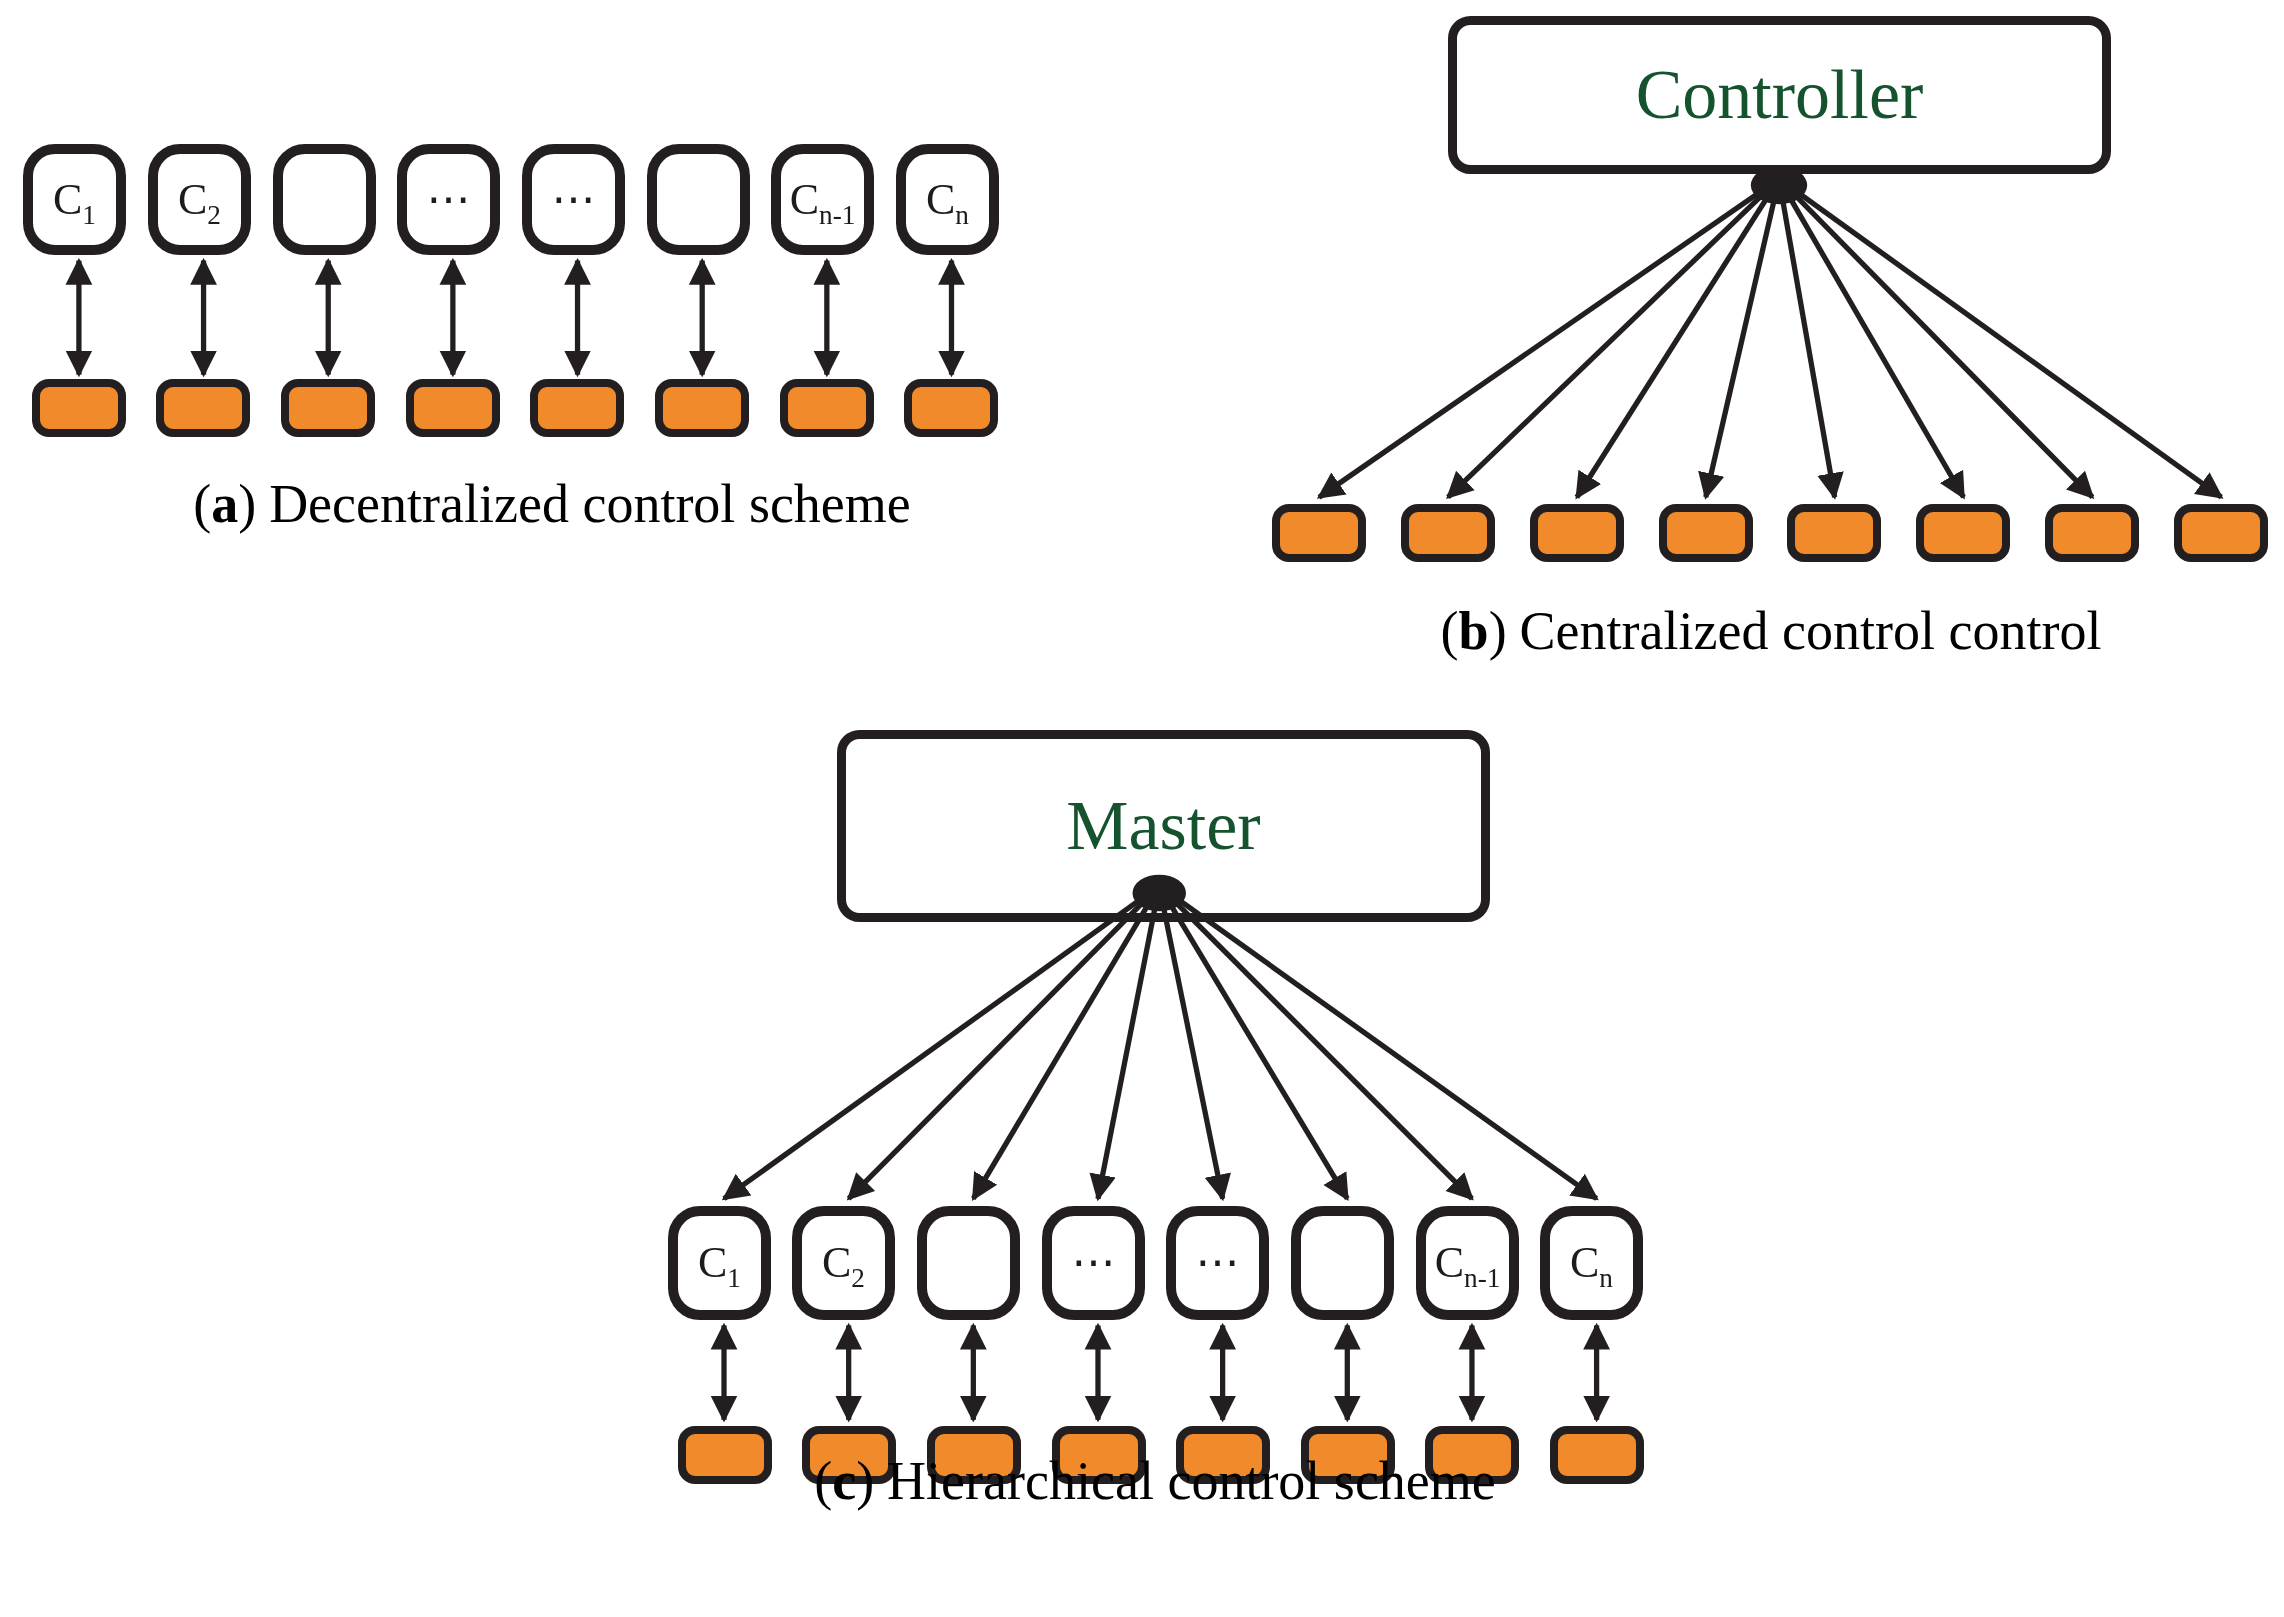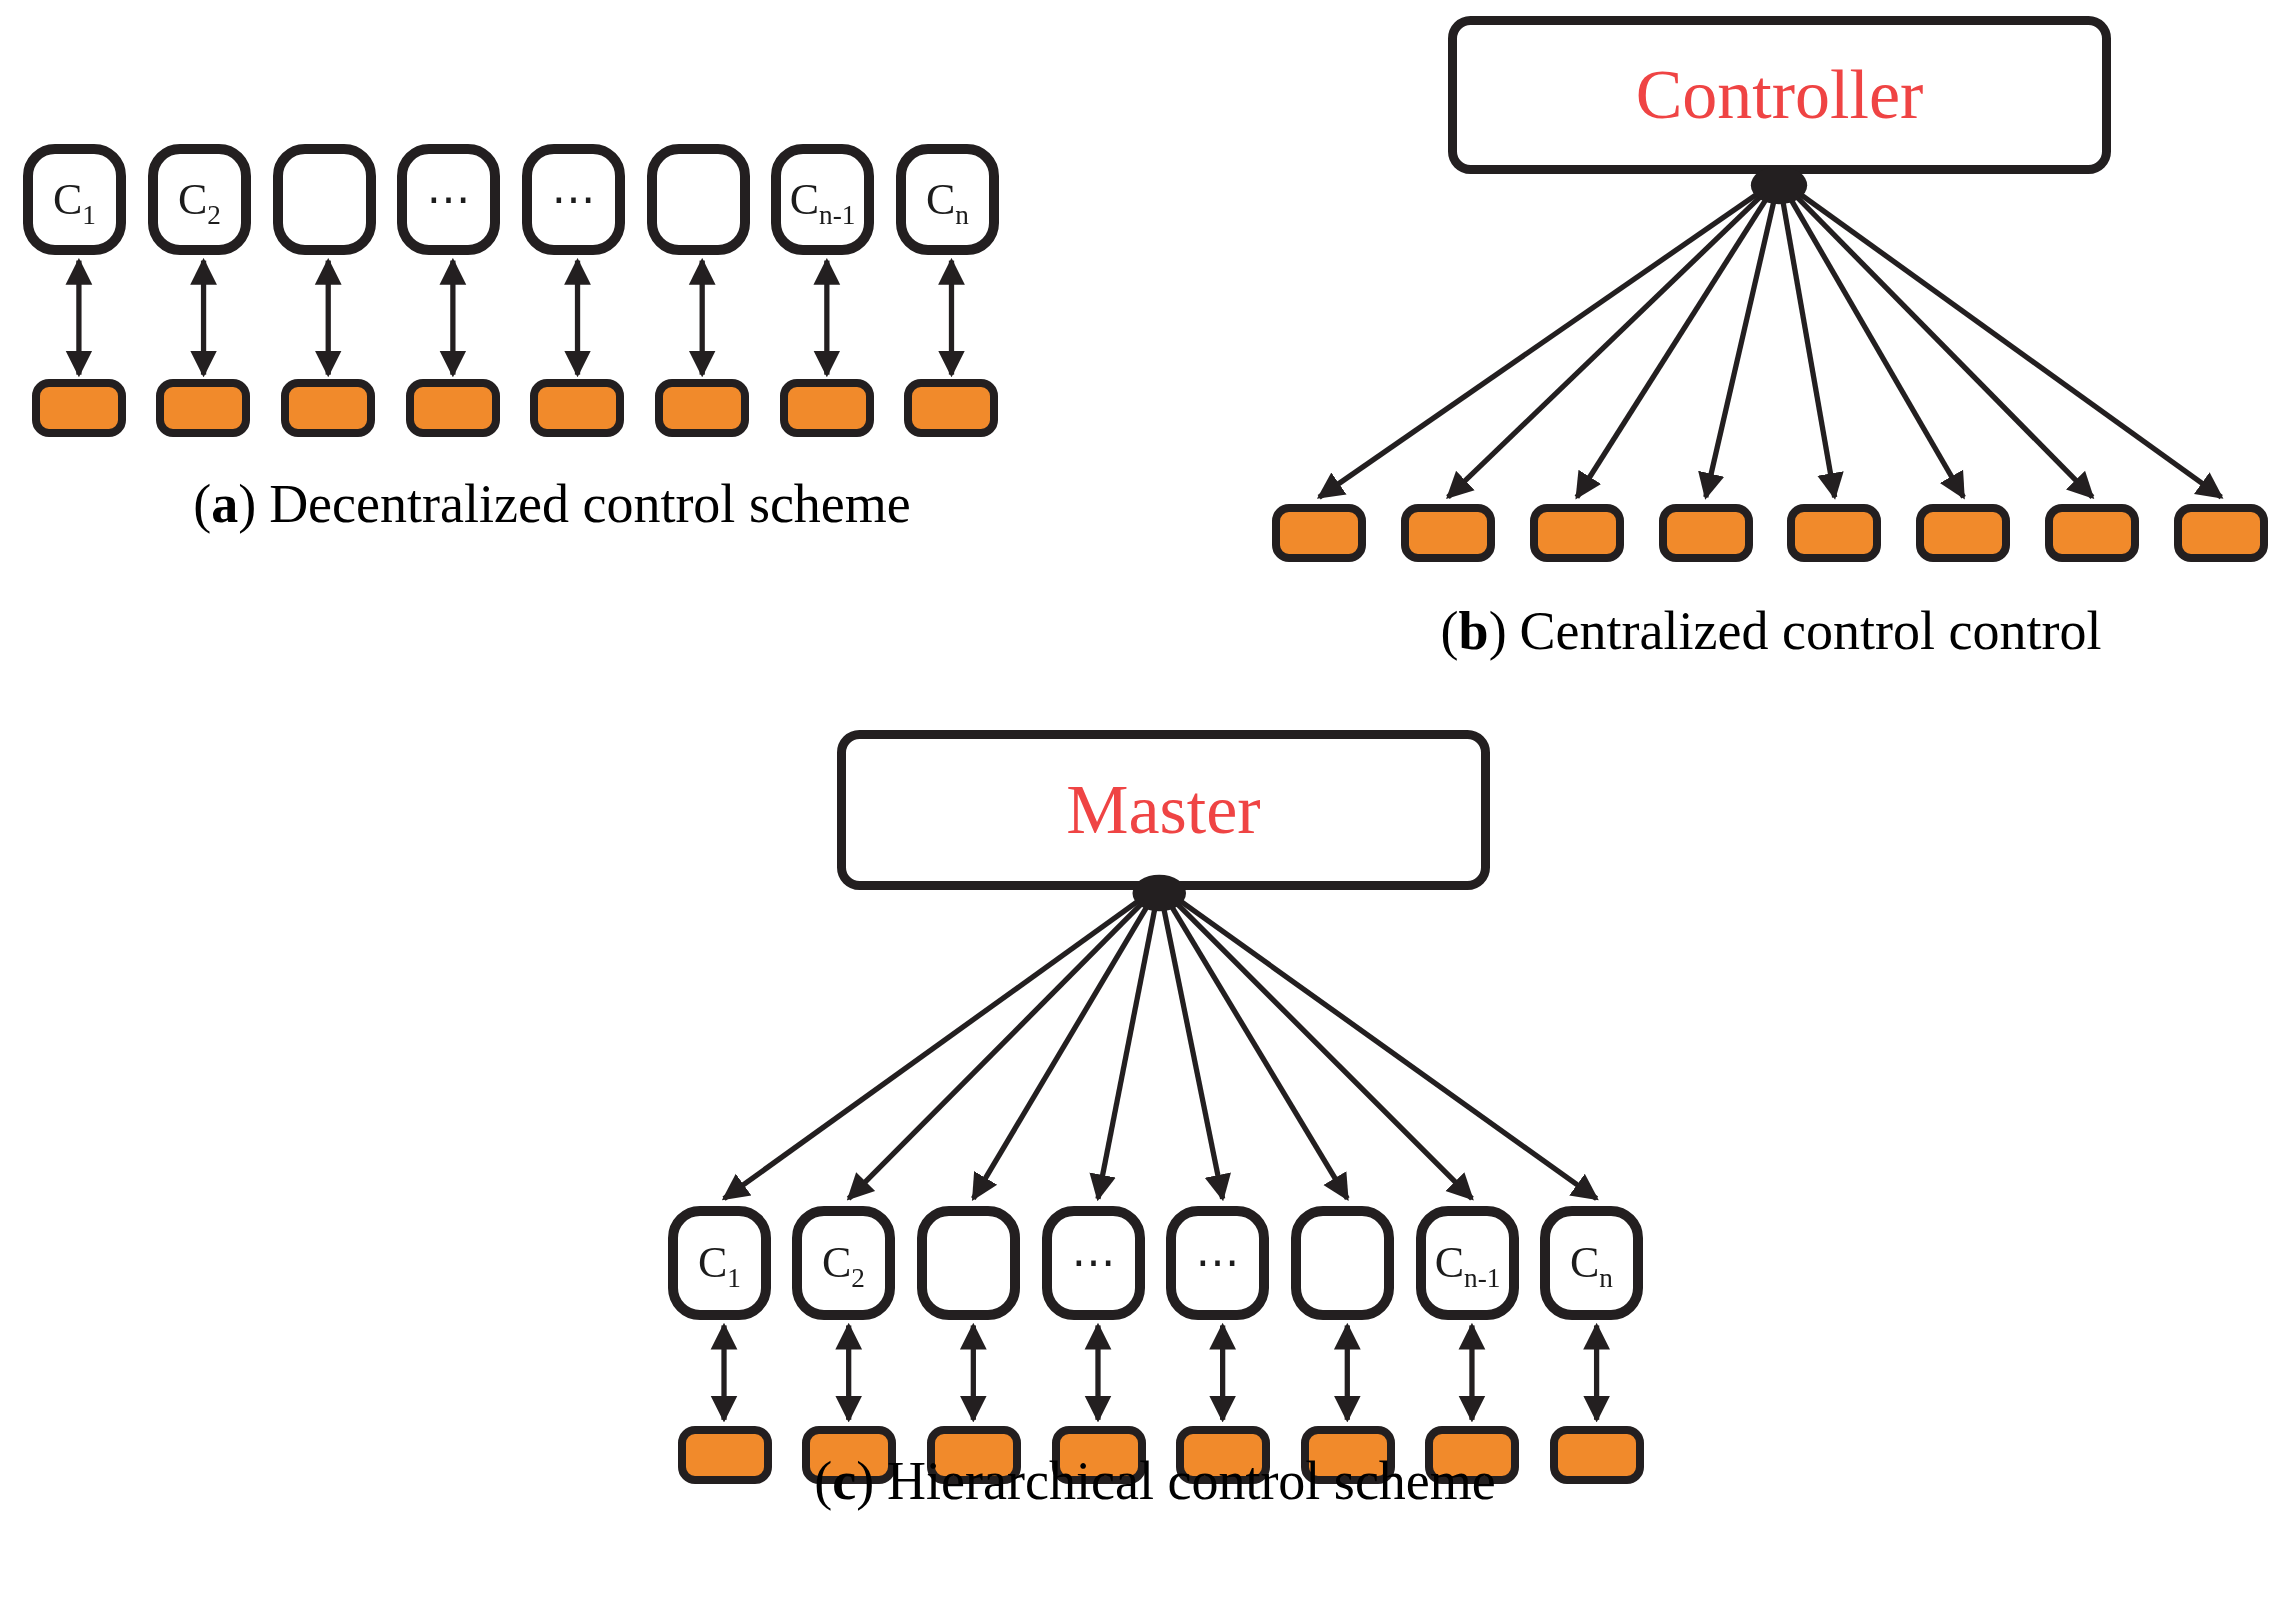--- a/index.html
+++ b/index.html
@@ -27,21 +27,21 @@
     position:absolute;z-index:1;width:94px;height:58px;
     border:8.5px solid var(--ink);border-radius:17px;background:var(--orange);
     box-sizing:border-box;
   }
   .agent.b{height:58px;}
   .bigbox{
     position:absolute;z-index:1;
     border:9.2px solid var(--ink);border-radius:22.5px;background:#ffffff;
     box-sizing:border-box;display:flex;align-items:center;justify-content:center;
   }
-  .bigbox .title{font-size:70px;color:#ef4444;white-space:nowrap;}
+  .bigbox .title{font-size:70px;color:#14532d;white-space:nowrap;}
   .caption{
     position:absolute;z-index:1;transform:translateX(-50%);
     font-size:54px;white-space:nowrap;color:#000;
   }
   .caption .close{margin-right:0.24em;}
   .caption b{font-weight:bold;}
 </style>
 </head>
 <body>
 
@@ -157,21 +157,21 @@
     <div class="agent b" style="left:1916px;top:504px"></div>
     <div class="agent b" style="left:2045px;top:504px"></div>
     <div class="agent b" style="left:2174px;top:504px"></div>
 
     <div class="caption" style="left:1771px;top:600px">
       <span>(</span><b>b</b><span class="close">)</span><span>Centralized control control</span>
     </div>
   </div>
 
   <div>
-    <div class="bigbox" style="left:837px;top:730px;width:653px;height:160px">
+    <div class="bigbox" style="left:837px;top:730px;width:653px;height:192px">
       <span class="title">Master</span>
     </div>
 
     <div class="cbox tall" style="left:668px;top:1206px">
         <span class="clabel"><span>C</span><sub>1</sub></span>
       </div>
     <div class="cbox tall" style="left:792px;top:1206px">
         <span class="clabel"><span>C</span><sub>2</sub></span>
       </div>
     <div class="cbox tall" style="left:917px;top:1206px">

